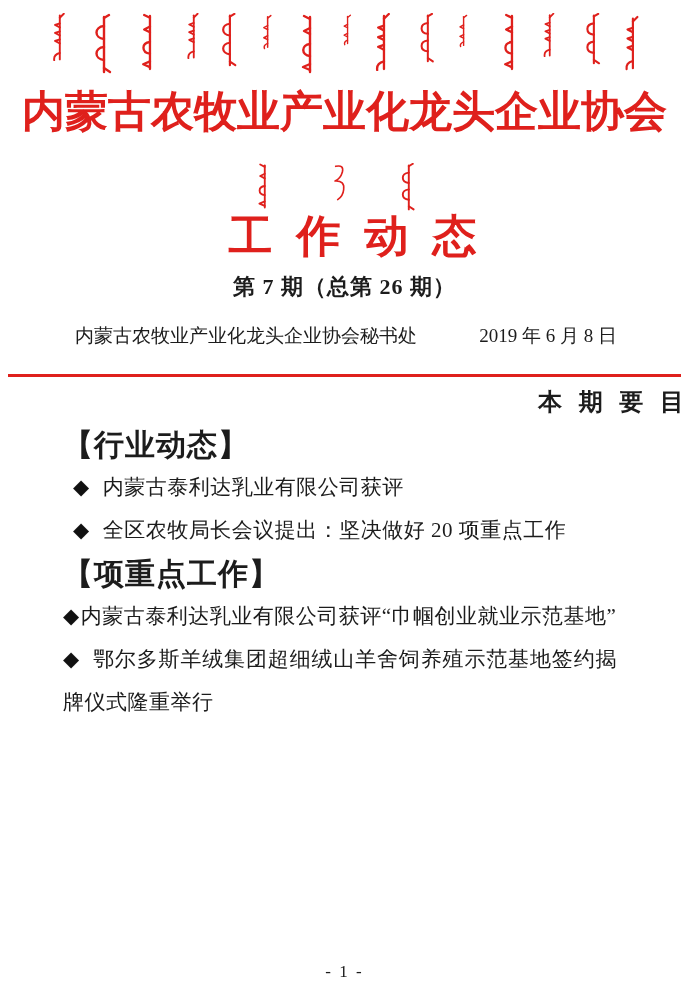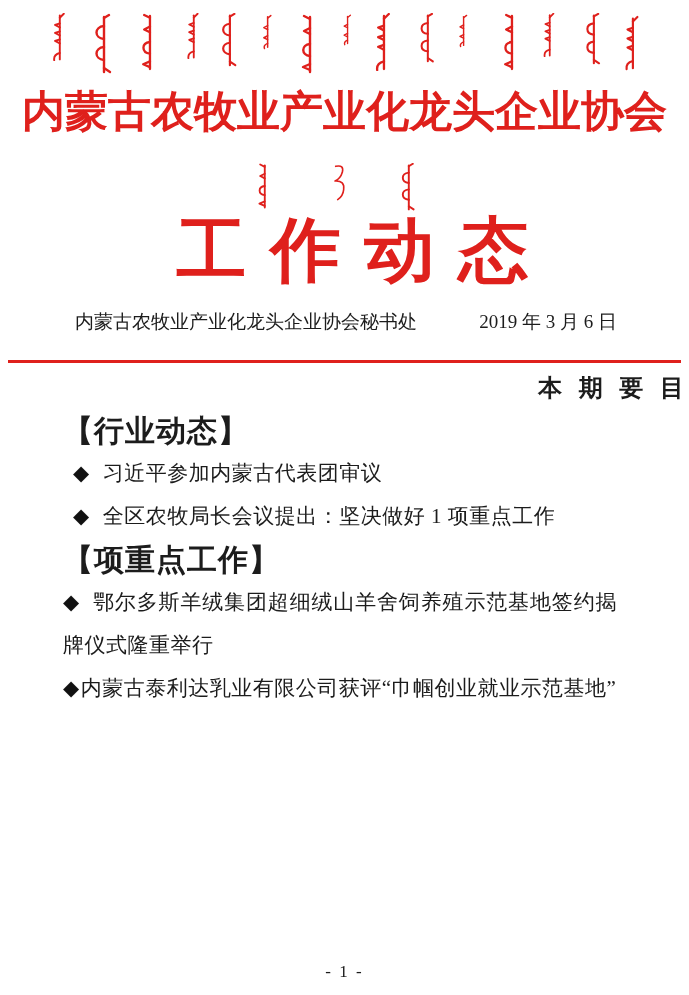--- a/index.html
+++ b/index.html
@@ -32,21 +32,21 @@
     text-align: center;
     font-size: 43px;
     font-weight: bold;
     line-height: 1.25;
     color: var(--accent);
     white-space: nowrap;
   }
   .bulletin-title {
     margin-top: 2px;
     text-align: center;
-    font-size: 70px;
+    font-size: 44px;
     font-weight: bold;
     line-height: 1.08;
     color: var(--accent);
     letter-spacing: 24px;
     padding-left: 40px;
     white-space: nowrap;
   }
   .issue-line {
     margin-top: 12px;
     text-align: center;
@@ -159,47 +159,48 @@
   <div class="main-title">内蒙古农牧业产业化龙头企业协会</div>
 
   <svg class="mg-banner banner-mid" width="200" height="48" viewBox="0 0 200 48" aria-hidden="true">
     <use href="#mgC" x="8" y="0" width="22" height="46"></use>
     <use href="#mgE" x="82" y="0" width="24" height="40"></use>
     <use href="#mgB" x="152" y="0" width="22" height="48"></use>
   </svg>
 
   <div class="bulletin-title">工作动态</div>
 
+  <div class="issue-line">第 7 期（总第 26 期）</div>
 
   <div class="info-row">
     <span>内蒙古农牧业产业化龙头企业协会秘书处</span>
-    <span>2019 年 3 月 6 日</span>
+    <span>2019 年 6 月 8 日</span>
   </div>
 
   <div class="red-rule"></div>
 
   <div class="contents-title">本 期 要 目</div>
 
   <div class="toc">
 
     <div class="section-header">【行业动态】</div>
 
     <div class="toc-item">
-      <span class="bullet spaced">◆</span><span>习近平参加内蒙古代表团审议</span>
+      <span class="bullet spaced">◆</span><span>内蒙古泰利达乳业有限公司获评</span>
     </div>
     <div class="toc-item">
-      <span class="bullet spaced">◆</span><span>全区农牧局长会议提出：坚决做好 1 项重点工作</span>
+      <span class="bullet spaced">◆</span><span>全区农牧局长会议提出：坚决做好 20 项重点工作</span>
     </div>
 
     <div class="section-header">【项重点工作】</div>
 
+    <div class="toc-para">
+      <span class="bullet tight">◆</span><span>内蒙古泰利达乳业有限公司获评“巾帼创业就业示范基地”</span>
+    </div>
     <div class="toc-para">
       <span class="bullet spaced">◆</span><span>鄂尔多斯羊绒集团超细绒山羊舍饲养殖示范基地签约揭牌仪式隆重举行</span>
     </div>
-    <div class="toc-para">
-      <span class="bullet tight">◆</span><span>内蒙古泰利达乳业有限公司获评“巾帼创业就业示范基地”</span>
-    </div>
 
   </div>
 
   <div class="page-number">- 1 -</div>
 
 </div>
 
 </body></html>

